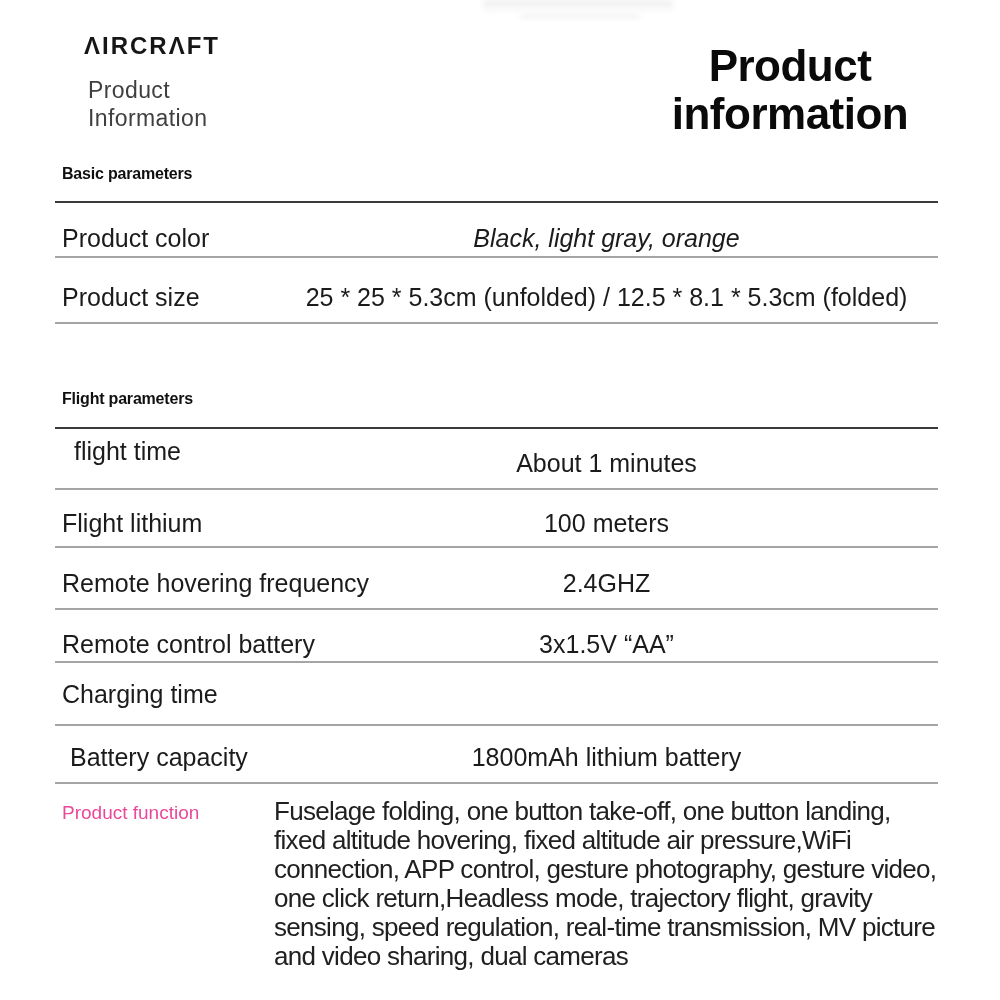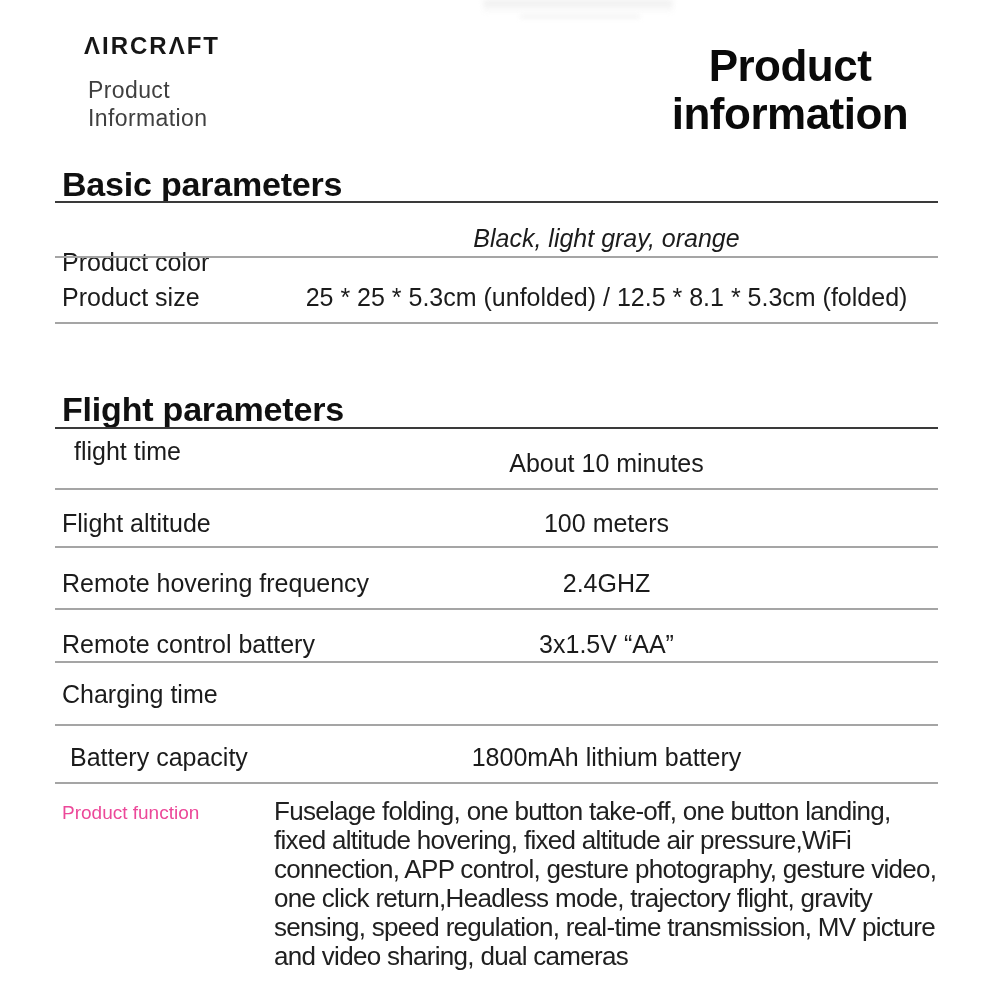--- a/index.html
+++ b/index.html
@@ -30,21 +30,21 @@
     font-size:23px;line-height:28px;font-weight:normal;color:#3f3f3f;
     letter-spacing:.4px;
   }
   .page-title{
     position:absolute;left:590px;top:42px;width:400px;
     text-align:center;font-size:44px;line-height:48px;font-weight:bold;color:#0a0a0a;
     letter-spacing:-.5px;
   }
   .section-heading{
     position:absolute;left:62px;
-    font-size:34px;font-weight:bold;color:#101010;letter-spacing:-.2px;
+    font-size:16px;font-weight:bold;color:#101010;letter-spacing:-.2px;
     white-space:nowrap;
   }
   .hr-dark{
     position:absolute;left:55px;width:883px;height:2px;background:#3a3a3a;
   }
   .hr-light{
     position:absolute;left:55px;width:883px;height:2px;background:#a5a5a5;
   }
   .row-label{
     position:absolute;left:62px;height:28px;line-height:28px;
@@ -79,36 +79,36 @@
   </div>
 
   <div class="page-title">
     <div>Product</div>
     <div>information</div>
   </div>
 
   <div class="section-heading" style="top:165px;">Basic parameters</div>
   <div class="hr-dark" style="top:201px;"></div>
 
-  <div class="row-label" style="top:224px;margin-top:24px;">Product color</div>
+  <div class="row-label" style="top:224px;">Product color</div>
   <div class="row-value" style="top:224px;font-style:italic;">Black, light gray, orange</div>
   <div class="hr-light" style="top:256px;"></div>
 
   <div class="row-label" style="top:283px;">Product size</div>
   <div class="row-value" style="top:283px;">25 * 25 * 5.3cm (unfolded) / 12.5 * 8.1 * 5.3cm (folded)</div>
   <div class="hr-light" style="top:322px;"></div>
 
   <div class="section-heading" style="top:390px;">Flight parameters</div>
   <div class="hr-dark" style="top:427px;"></div>
 
   <div class="row-label" style="top:437px;margin-left:12px;">flight time</div>
-  <div class="row-value" style="top:449px;">About 10 minutes</div>
+  <div class="row-value" style="top:449px;">About 1 minutes</div>
   <div class="hr-light" style="top:488px;"></div>
 
-  <div class="row-label" style="top:509px;">Flight altitude</div>
+  <div class="row-label" style="top:509px;">Flight lithium</div>
   <div class="row-value" style="top:509px;">100 meters</div>
   <div class="hr-light" style="top:546px;"></div>
 
   <div class="row-label" style="top:569px;">Remote hovering frequency</div>
   <div class="row-value" style="top:569px;">2.4GHZ</div>
   <div class="hr-light" style="top:608px;"></div>
 
   <div class="row-label" style="top:630px;">Remote control battery</div>
   <div class="row-value" style="top:630px;">3x1.5V “AA”</div>
   <div class="hr-light" style="top:661px;"></div>

